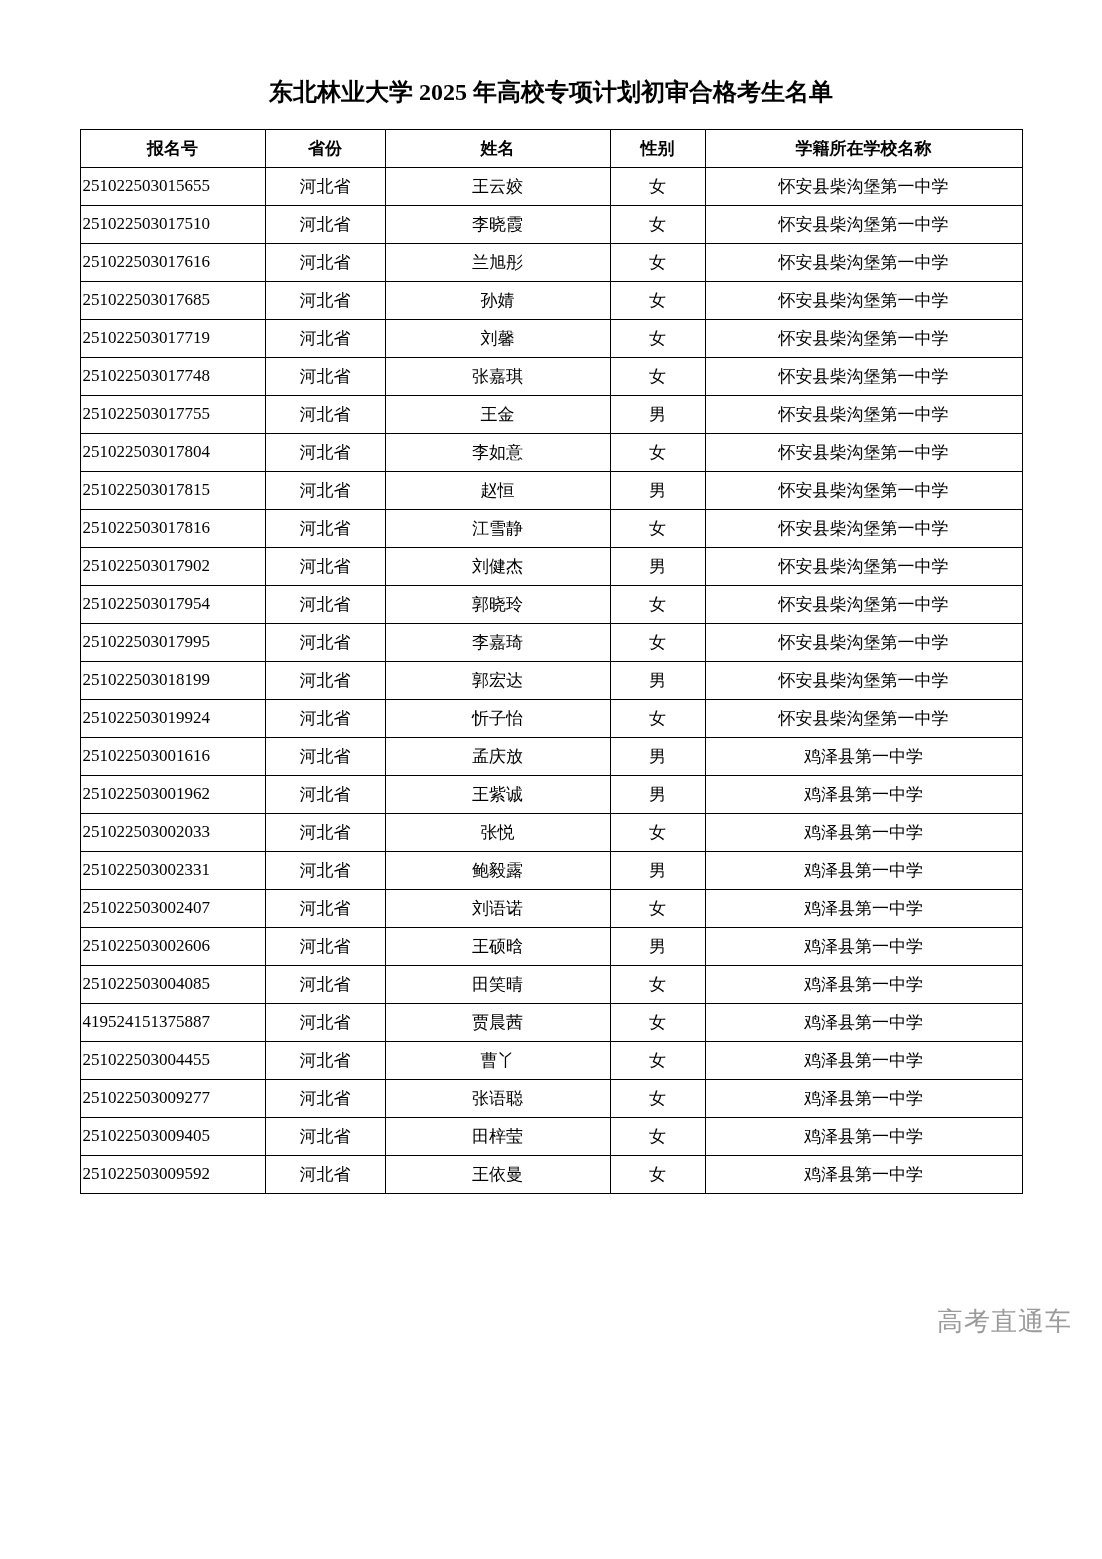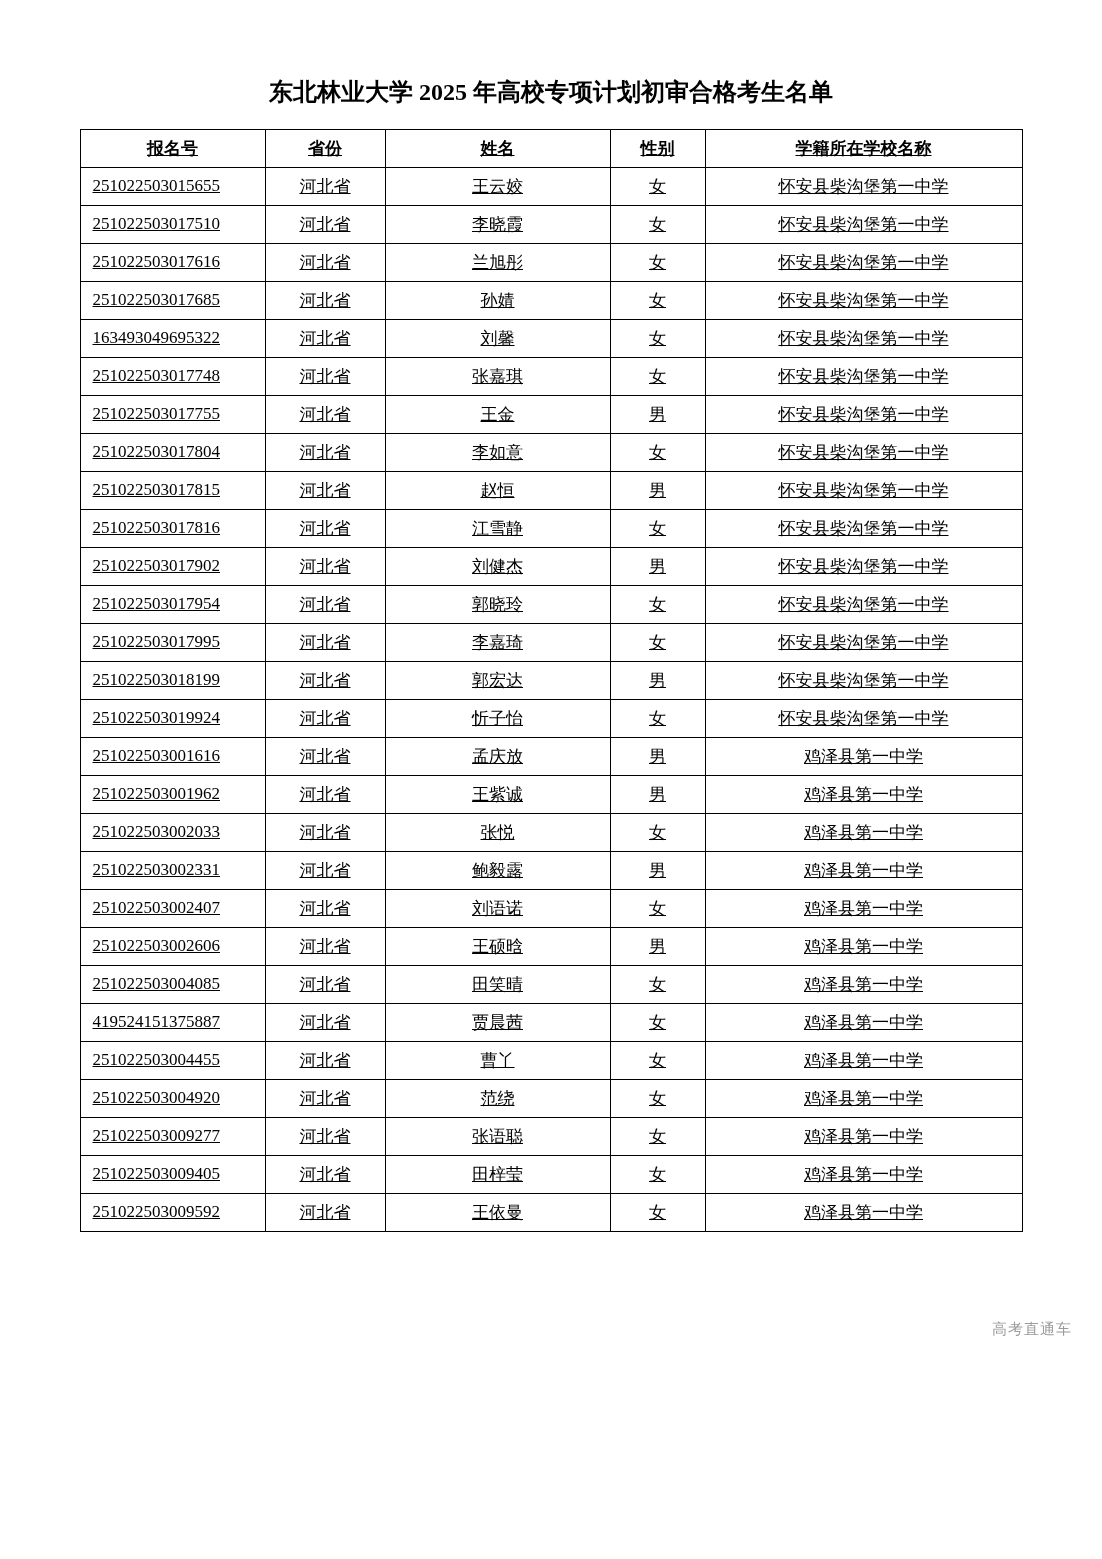--- a/index.html
+++ b/index.html
@@ -26,47 +26,46 @@
     font-weight: bold;
     font-size: 24px;
     line-height: 1.2;
     margin: 0 0 22px 0;
   }
   table.roster {
     border-collapse: collapse;
     margin: 0 auto;
     width: 942px;
     table-layout: fixed;
-    text-decoration: underline;
   }
   table.roster th,
   table.roster td {
     border: 1px solid #000000;
     height: 37px;
     font-size: 17px;
     padding: 0 4px;
     overflow: hidden;
     white-space: nowrap;
     text-align: center;
     vertical-align: middle;
   }
   table.roster th {
     font-weight: bold;
     font-size: 17px;
   }
   table.roster td.col-id {
     text-align: left;
-    padding-left: 12px;
+    padding-left: 2px;
   }
   .watermark {
     position: absolute;
     right: 30px;
     bottom: 26px;
     color: #9b9b9b;
-    font-size: 15px;
+    font-size: 26px;
     letter-spacing: 1px;
     font-family: "Liberation Sans", "DejaVu Sans", sans-serif;
   }
 </style>
 </head>
 <body>
 
 <div class="page">
 
   <h1 class="doc-title">东北林业大学 2025 年高校专项计划初审合格考生名单</h1>
@@ -111,21 +110,21 @@
           <td>怀安县柴沟堡第一中学</td>
         </tr>
         <tr>
           <td class="col-id">251022503017685</td>
           <td>河北省</td>
           <td>孙婧</td>
           <td>女</td>
           <td>怀安县柴沟堡第一中学</td>
         </tr>
         <tr>
-          <td class="col-id">163493049695322</td>
+          <td class="col-id">251022503017719</td>
           <td>河北省</td>
           <td>刘馨</td>
           <td>女</td>
           <td>怀安县柴沟堡第一中学</td>
         </tr>
         <tr>
           <td class="col-id">251022503017748</td>
           <td>河北省</td>
           <td>张嘉琪</td>
           <td>女</td>
@@ -247,27 +246,20 @@
           <td class="col-id">419524151375887</td>
           <td>河北省</td>
           <td>贾晨茜</td>
           <td>女</td>
           <td>鸡泽县第一中学</td>
         </tr>
         <tr>
           <td class="col-id">251022503004455</td>
           <td>河北省</td>
           <td>曹丫</td>
-          <td>女</td>
-          <td>鸡泽县第一中学</td>
-        </tr>
-        <tr>
-          <td class="col-id">251022503004920</td>
-          <td>河北省</td>
-          <td>范绕</td>
           <td>女</td>
           <td>鸡泽县第一中学</td>
         </tr>
         <tr>
           <td class="col-id">251022503009277</td>
           <td>河北省</td>
           <td>张语聪</td>
           <td>女</td>
           <td>鸡泽县第一中学</td>
         </tr>

